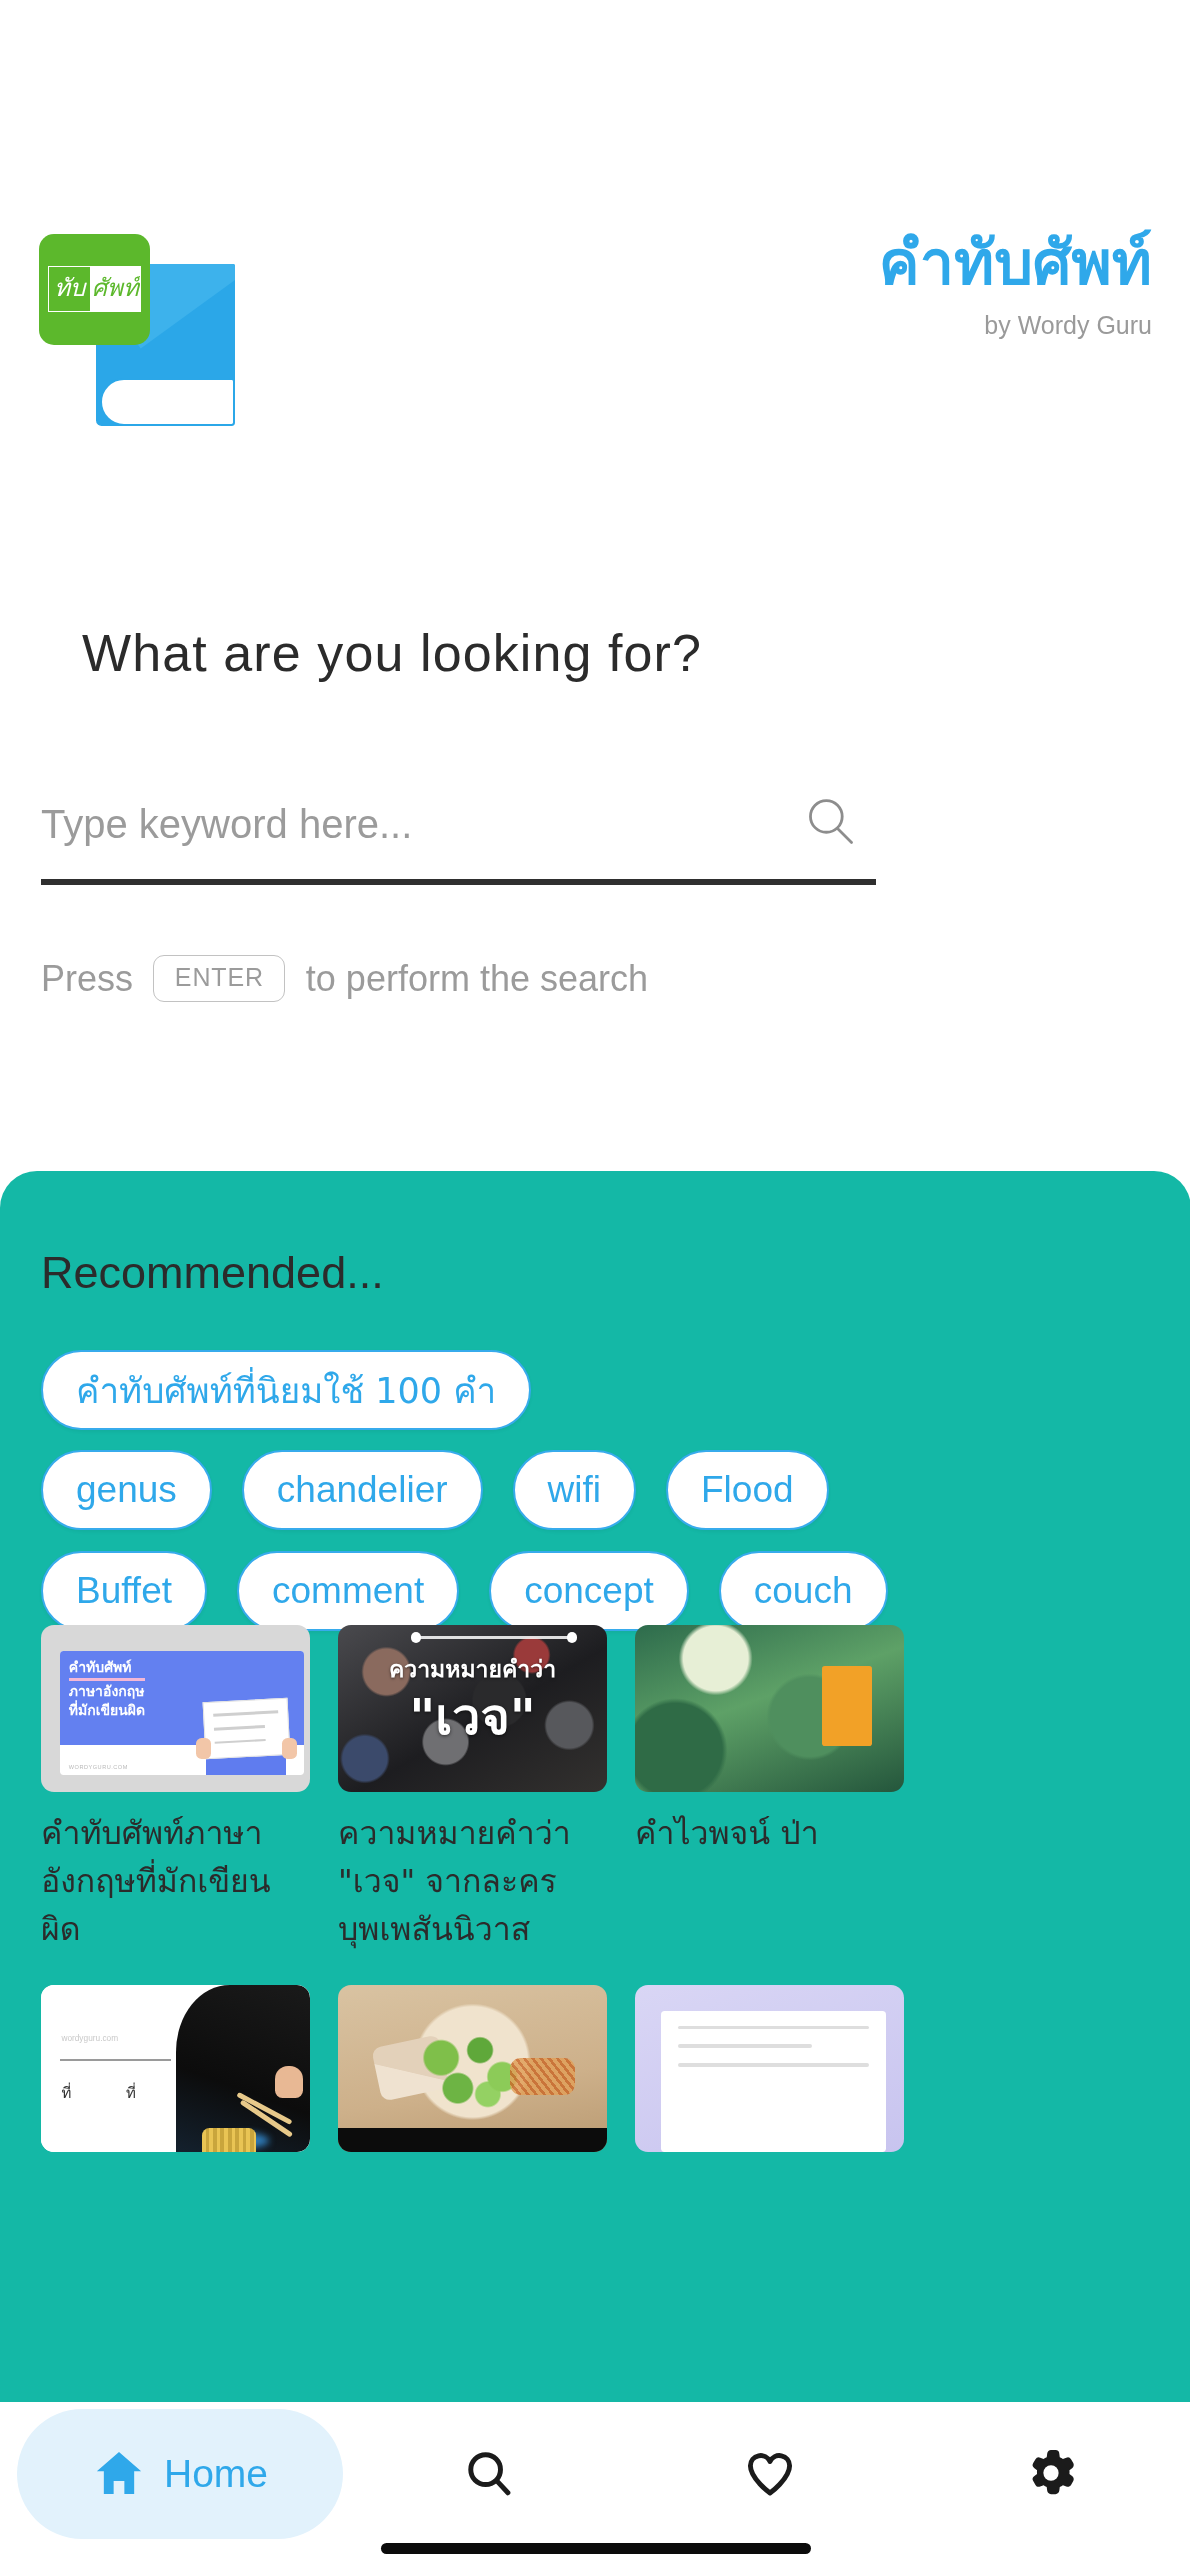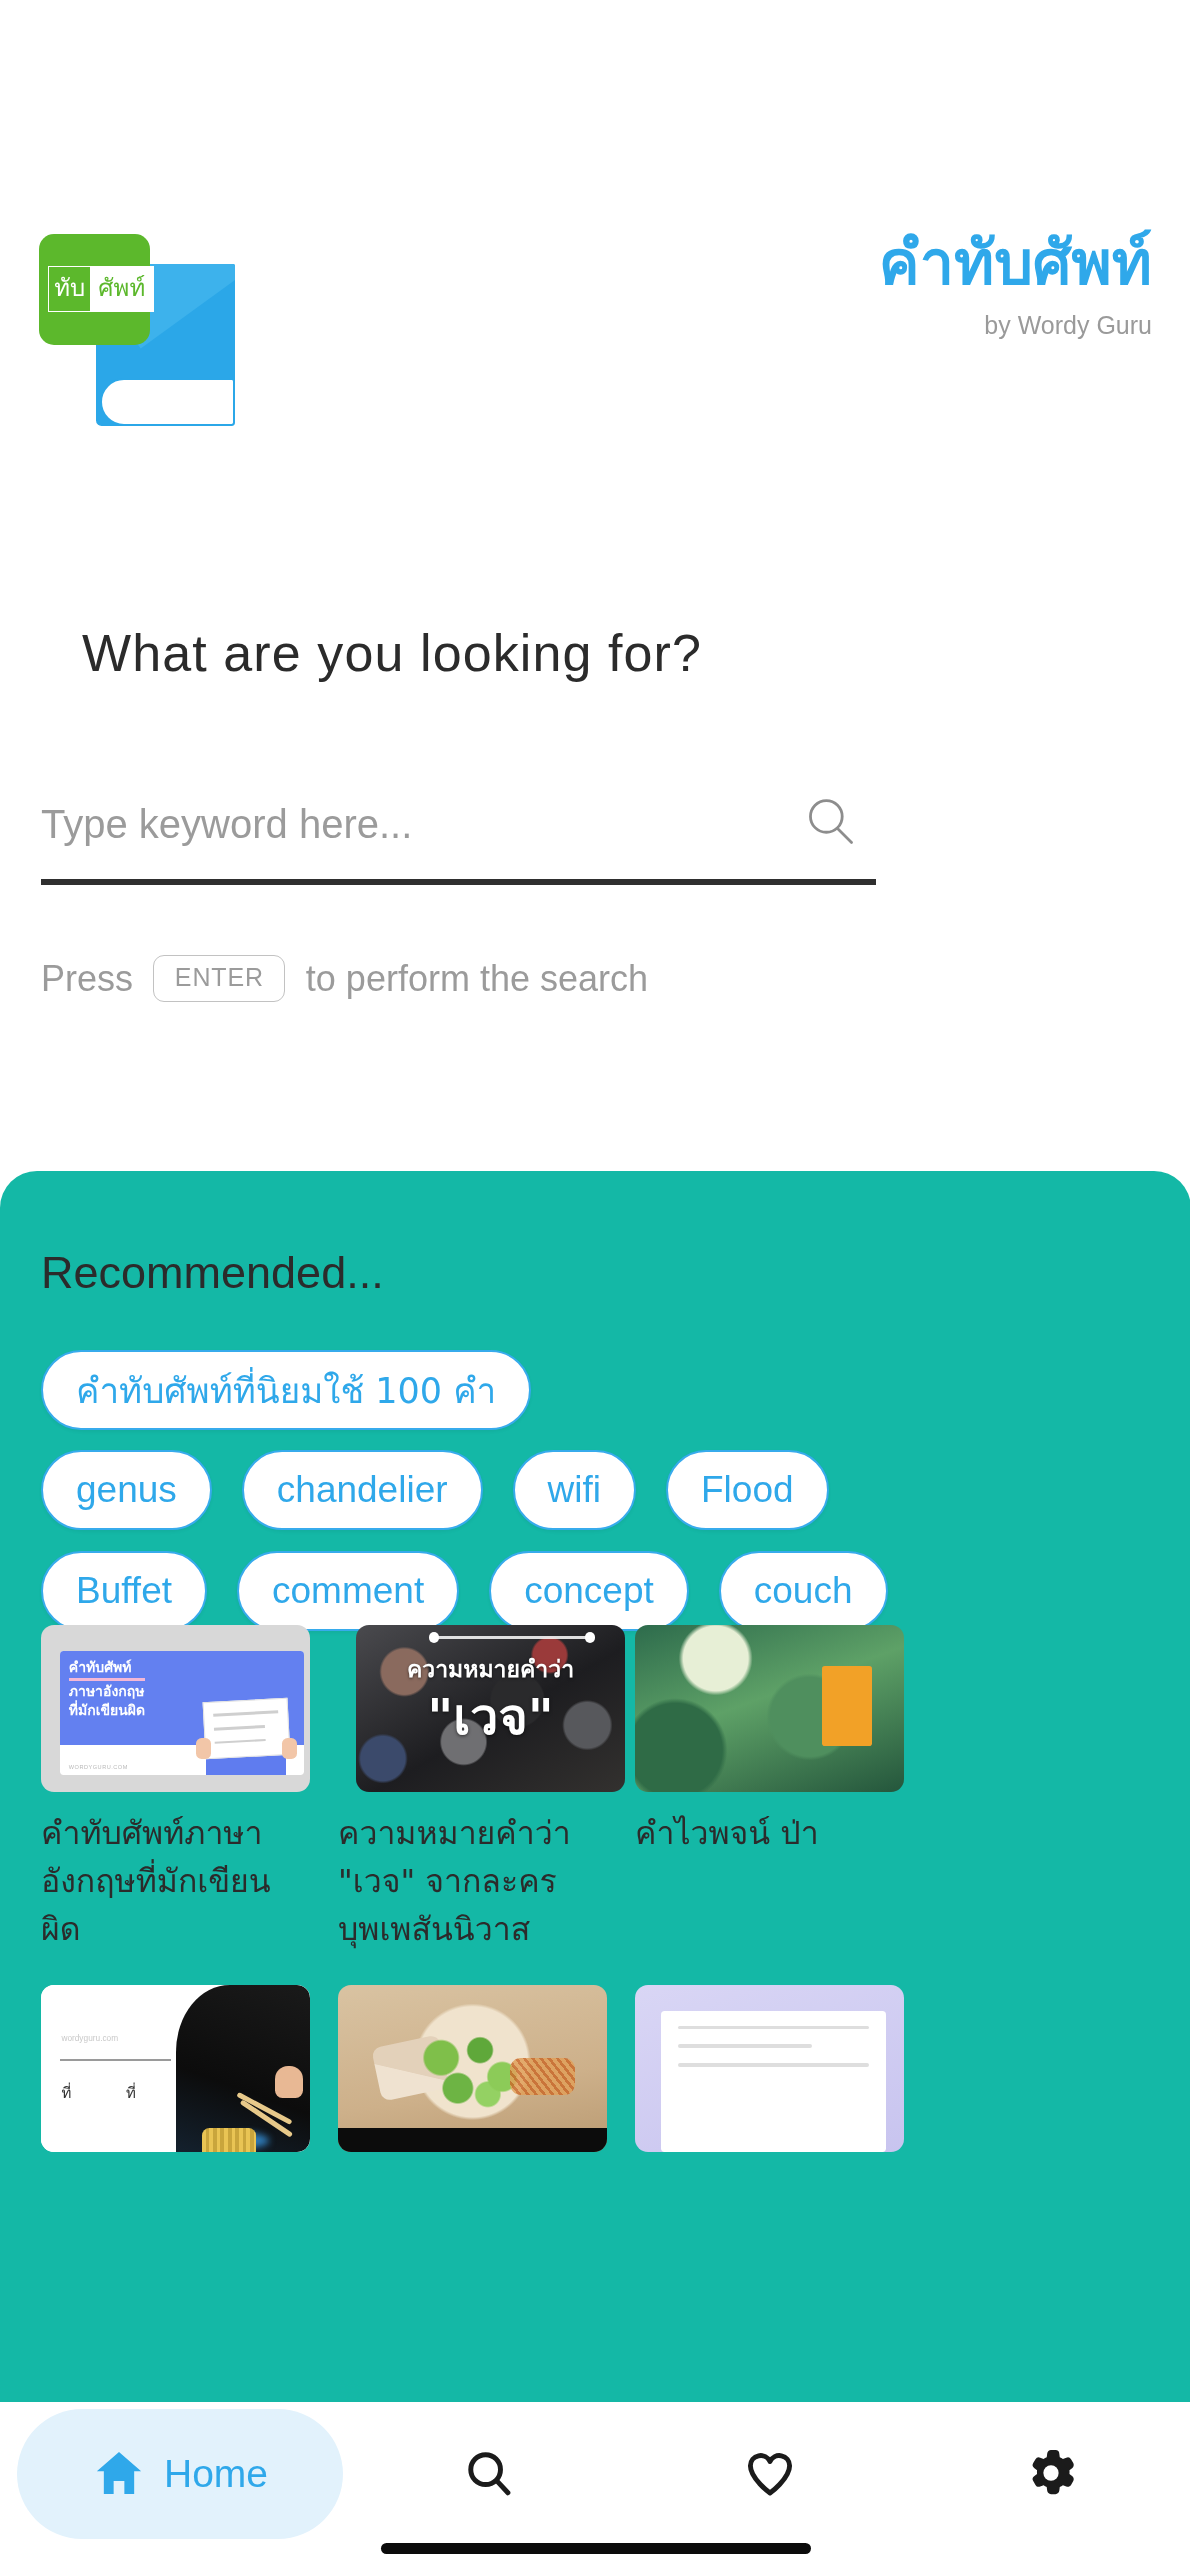--- a/index.html
+++ b/index.html
@@ -78,26 +78,27 @@
     top: 0px;
     width: 111px;
     height: 111px;
     background: #5CB82C;
     border-radius: 15px;
   }
   .logo-inner {
     position: absolute;
     left: 9.3px;
     top: 32px;
-    width: 106px;
+    width: 93px;
     height: 46px;
     display: flex;
     border: 1.9px solid #ffffff;
     background: #ffffff;
     overflow: hidden;
+    font-style: italic;
   }
   .logo-th-a {
     flex: 0 0 41px;
     background: #5CB82C;
     color: #ffffff;
     font-size: 24px;
     line-height: 43px;
     text-align: center;
     font-family: "DejaVu Sans", sans-serif;
   }
@@ -315,21 +316,20 @@
   
   .t2 {
     background:
       radial-gradient(circle at 18% 28%, #8a6a5e 0 9%, transparent 10%),
       radial-gradient(circle at 72% 18%, #9a3a3a 0 7%, transparent 8%),
       radial-gradient(circle at 40% 70%, #6f6f72 0 11%, transparent 12%),
       radial-gradient(circle at 86% 60%, #57585c 0 9%, transparent 10%),
       radial-gradient(circle at 10% 80%, #3b4a6b 0 8%, transparent 9%),
       radial-gradient(circle at 60% 45%, #2a2a2c 0 14%, transparent 15%),
       linear-gradient(150deg, #4a4a4e 0%, #1d1d20 55%, #33312f 100%);
-    margin-left: 18px;
   }
   .t2 .ov1 {
     position: absolute; left: 0; right: 0; top: 26px;
     text-align: center; color: #fff;
     font-family: "DejaVu Sans", sans-serif;
     font-size: 23px; font-weight: bold;
     text-shadow: 0 0.9px 2.8px rgba(0,0,0,.6);
   }
   .t2 .ov2 {
     position: absolute; left: 0; right: 0; top: 65px;

